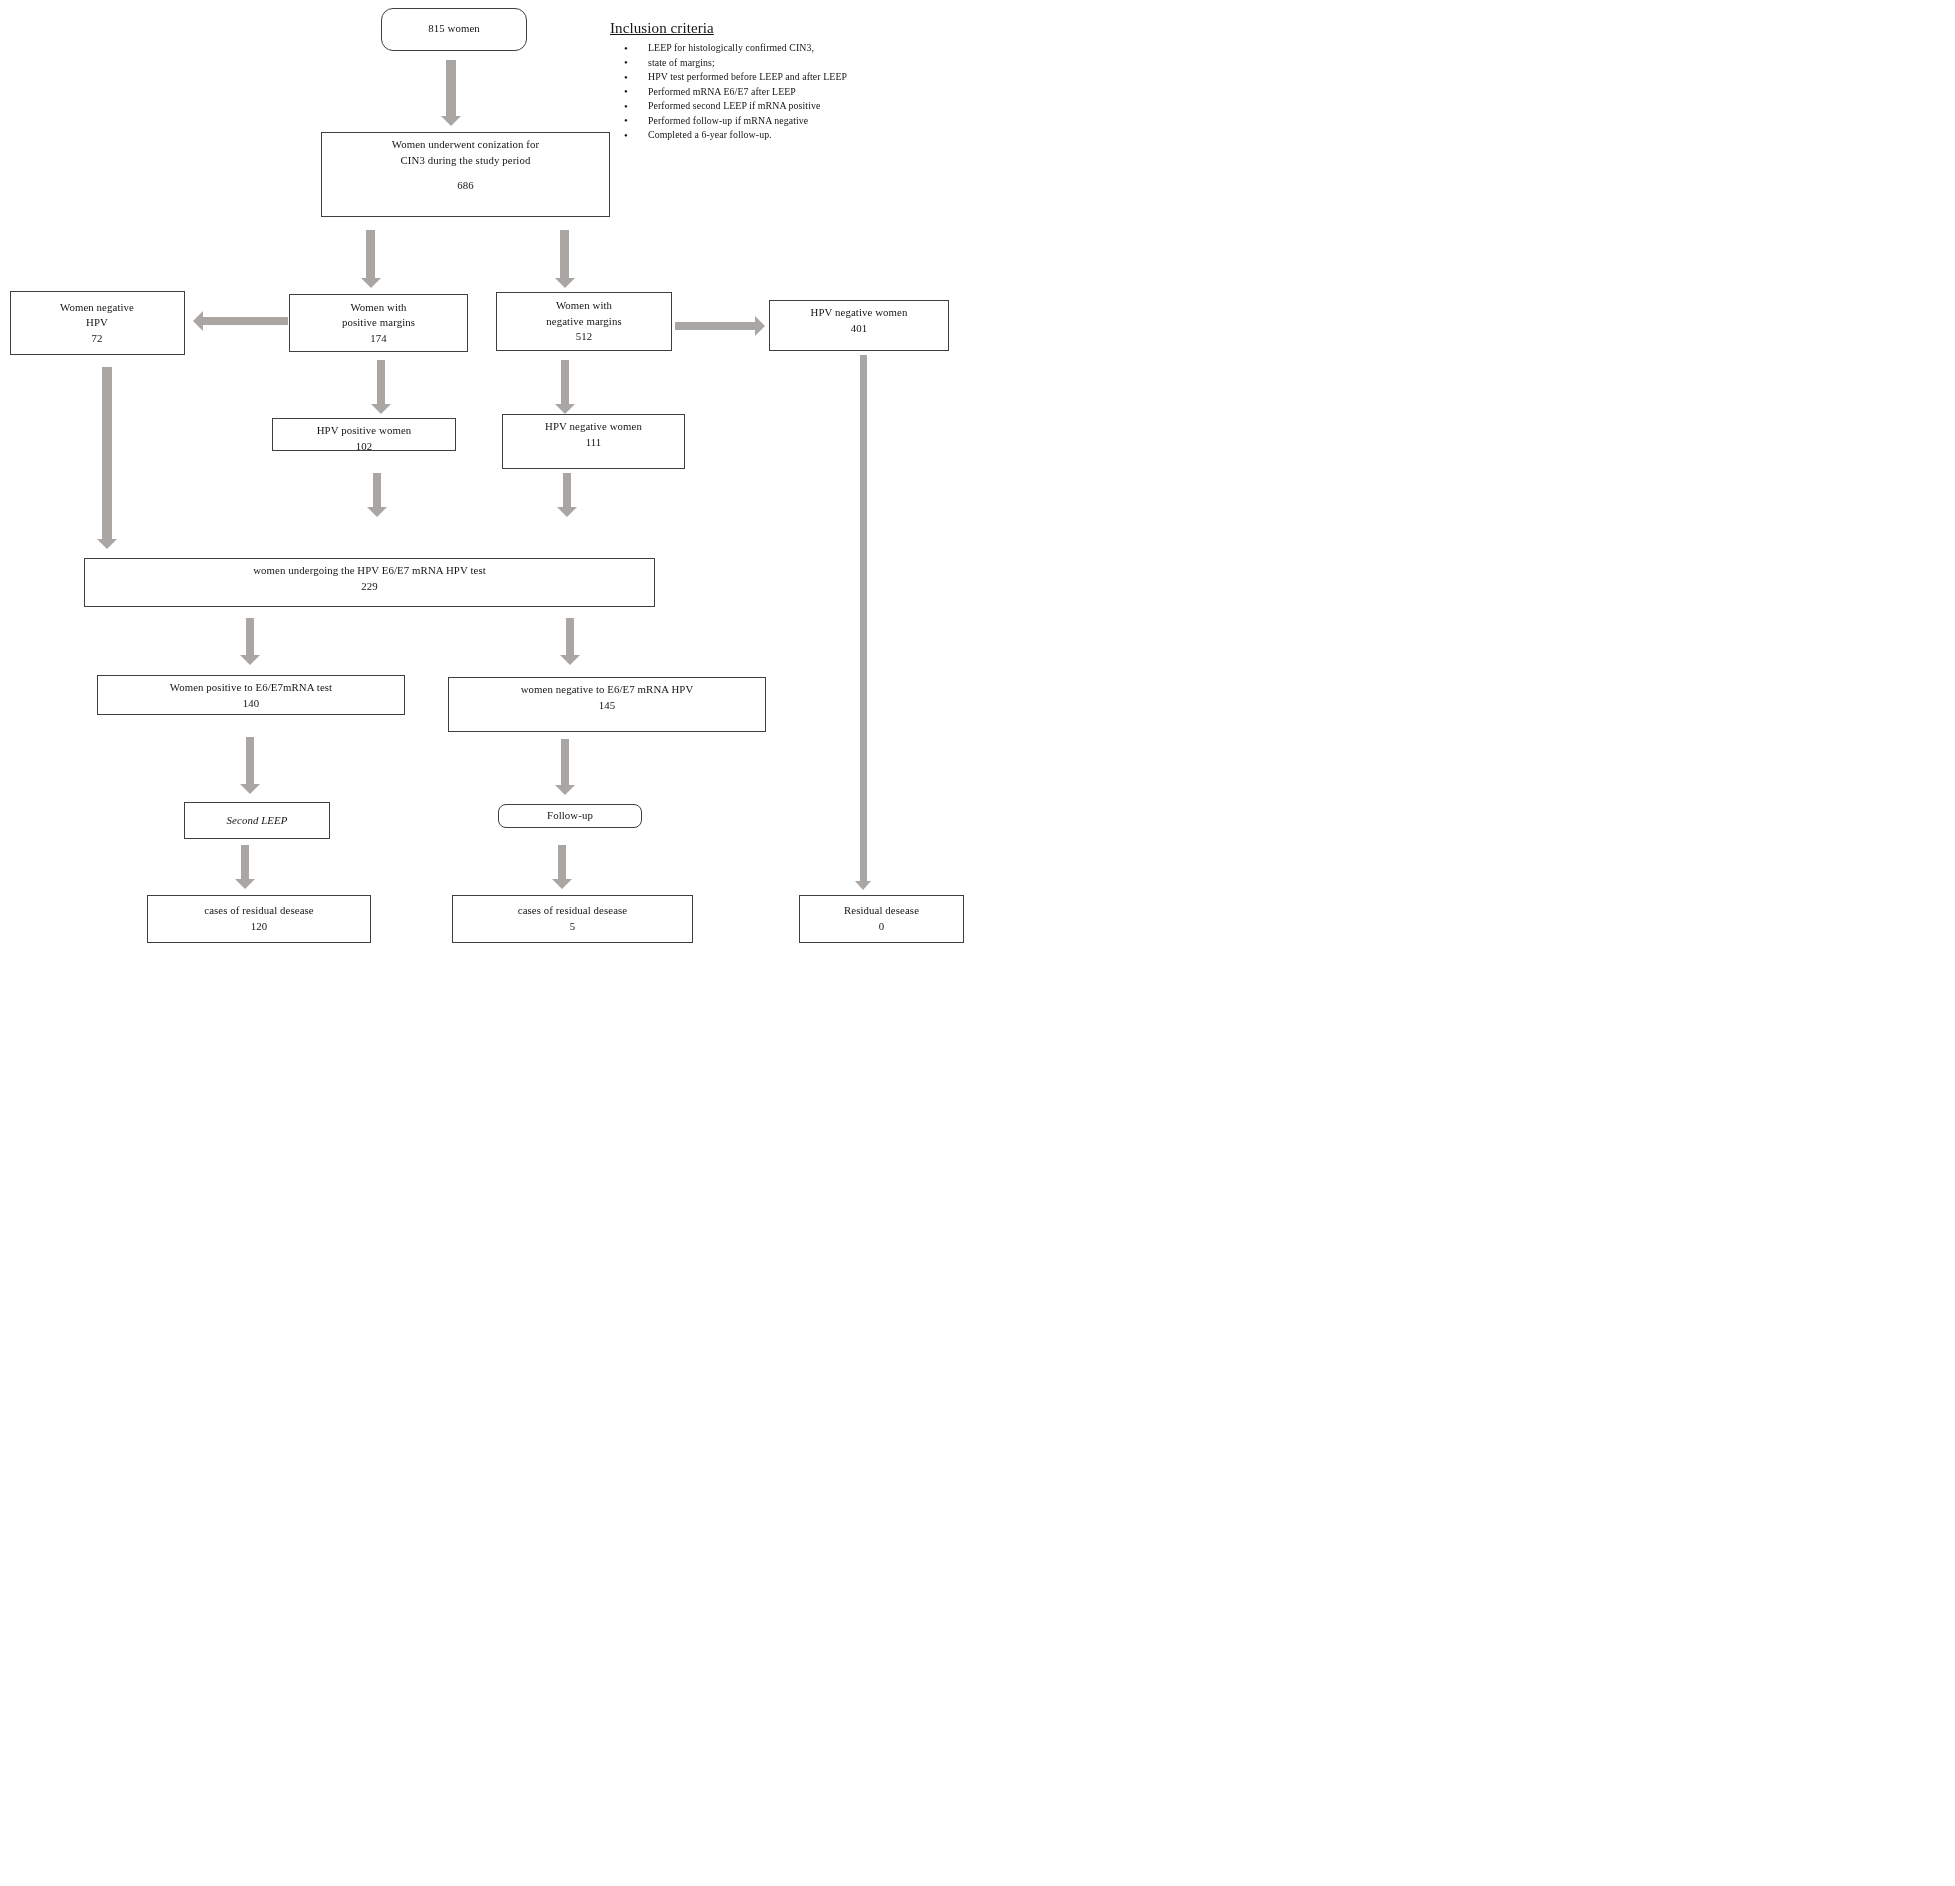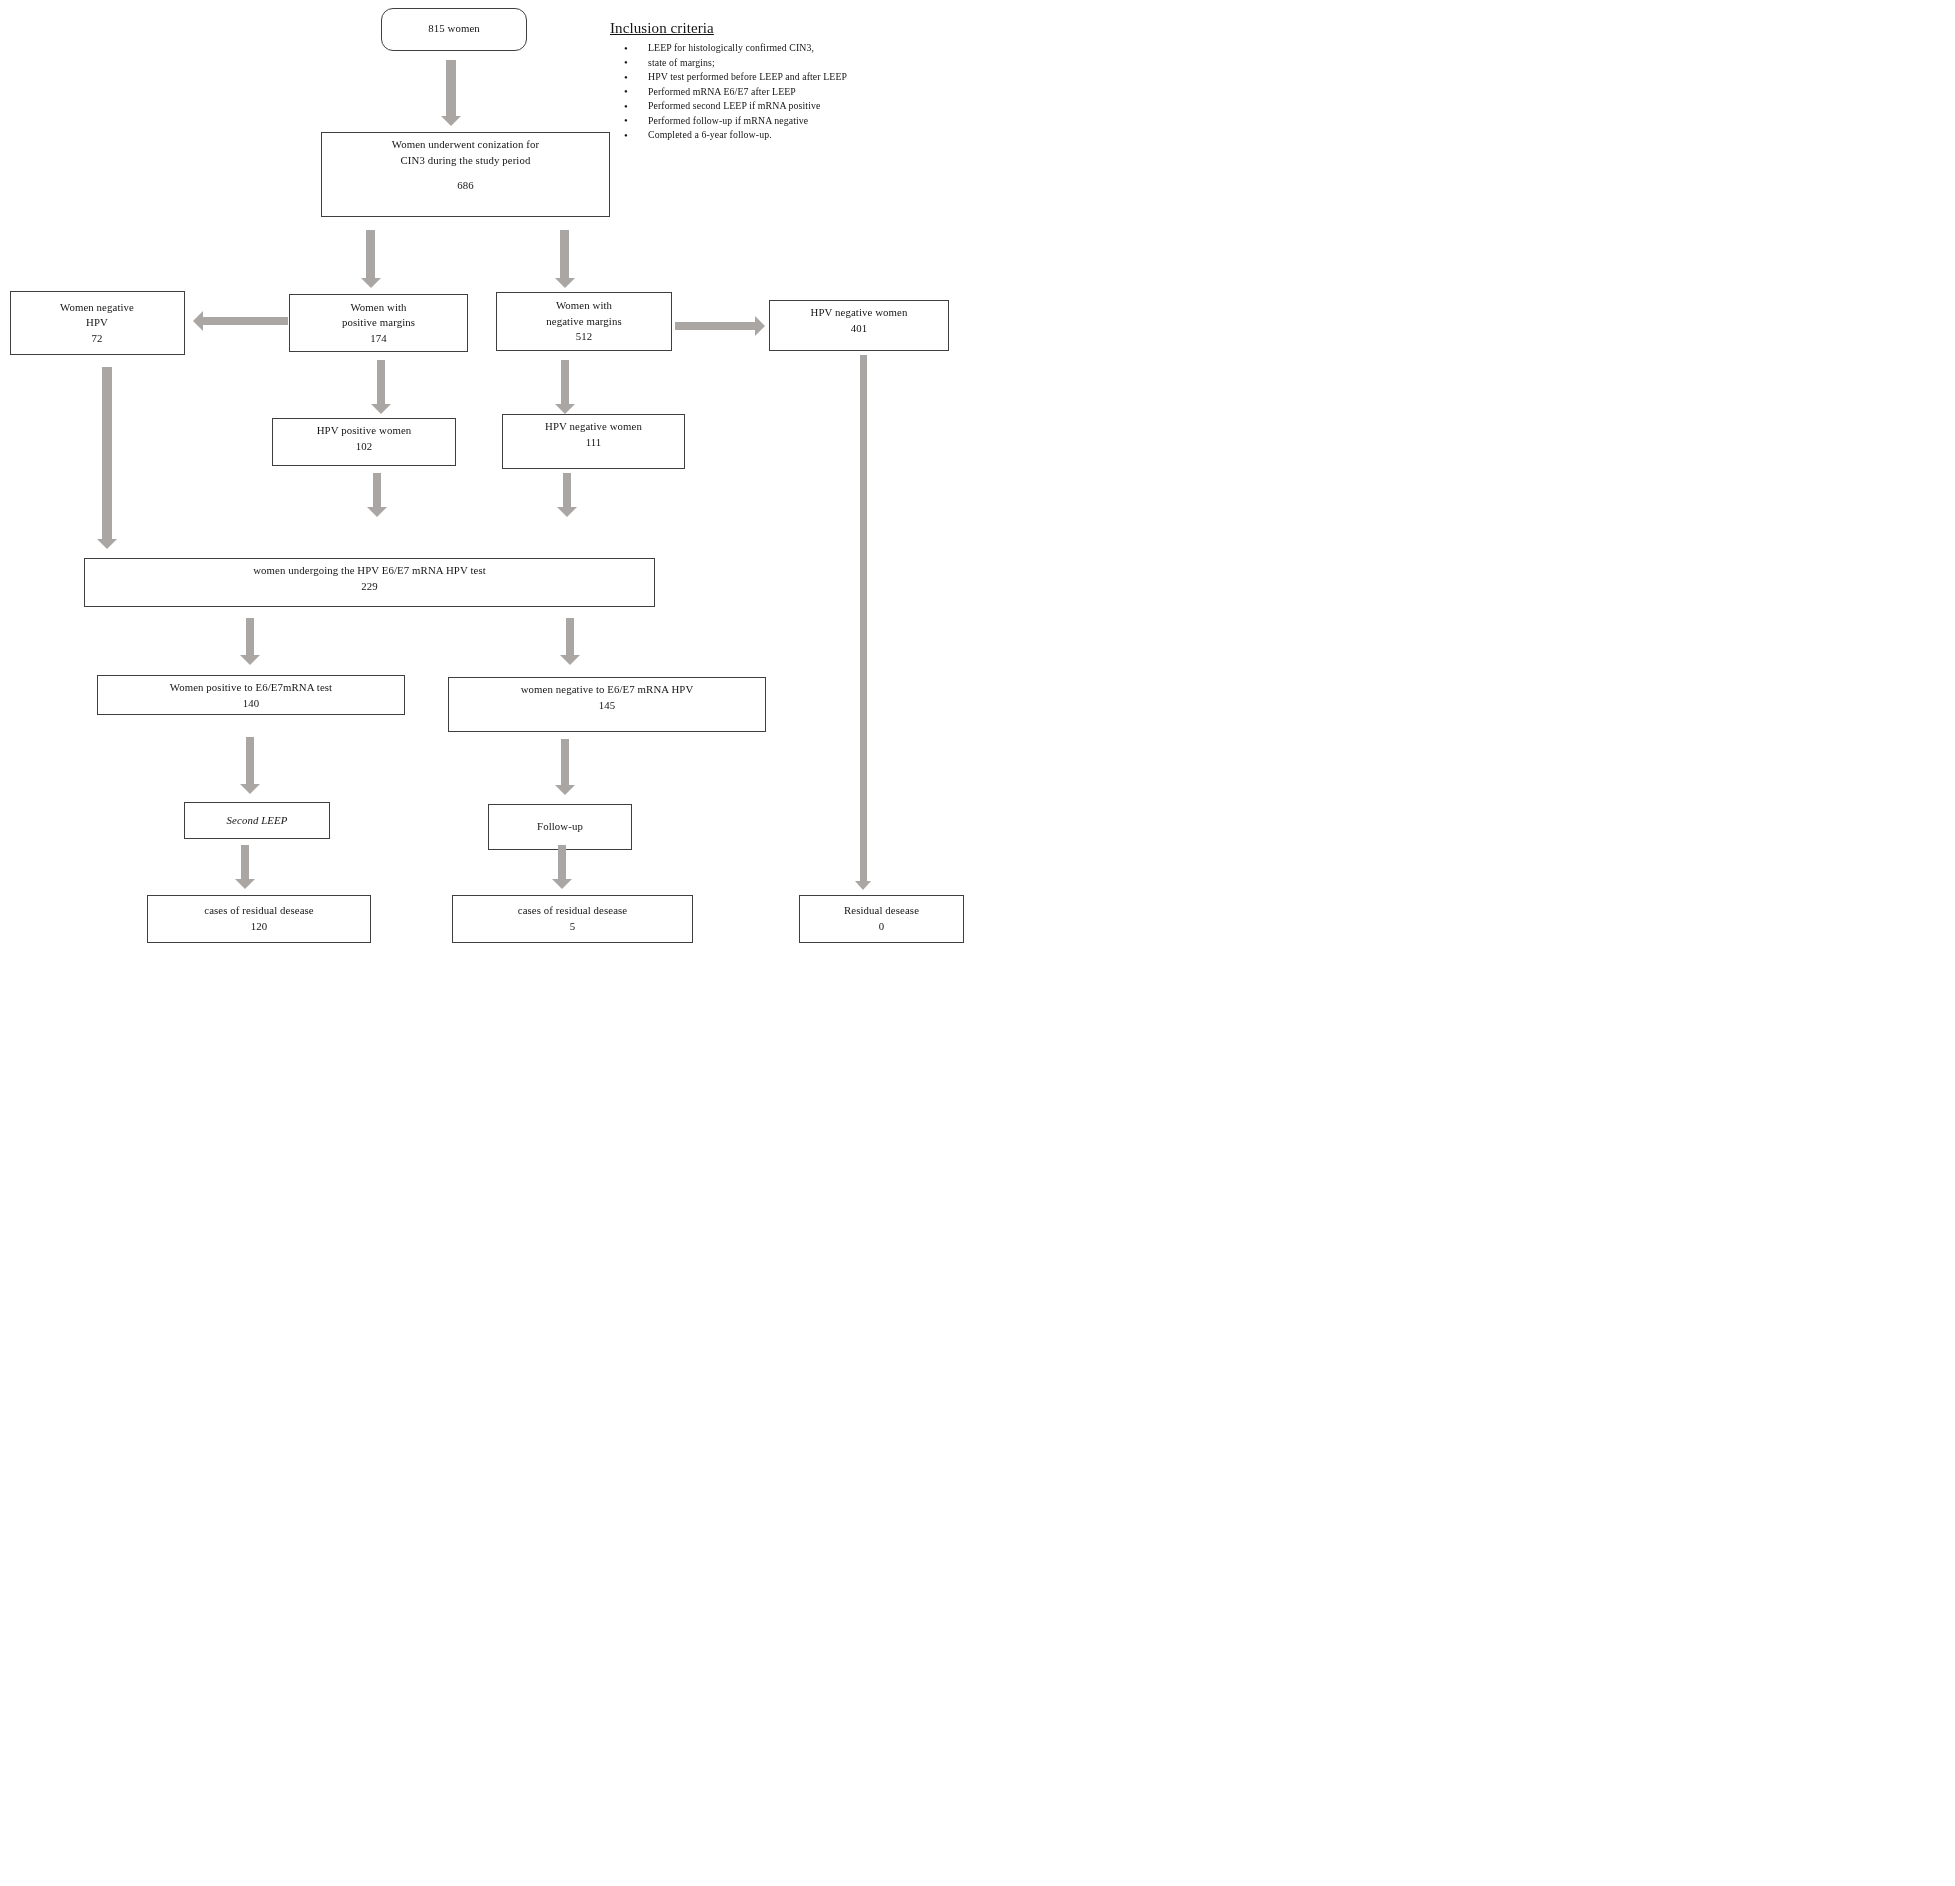--- a/index.html
+++ b/index.html
@@ -109,21 +109,21 @@
       </div>
       <div class="node v-center" style="left: 9.5px; top: 291px; width: 175px; height: 64px; border-color: rgb(63, 63, 63);">
         <div class="line">Women negative</div>
         <div class="line">HPV</div>
         <div class="line">72</div>
       </div>
       <div class="node v-top" style="left: 769px; top: 300px; width: 180px; height: 51px; border-color: rgb(63, 63, 63);">
         <div class="line">HPV negative women</div>
         <div class="line">401</div>
       </div>
-      <div class="node v-top" style="left: 272px; top: 418px; width: 184px; height: 48px; border-color: rgb(63, 63, 63);">
+      <div class="node v-top" style="left: 272px; top: 418px; width: 184px; height: 33px; border-color: rgb(63, 63, 63);">
         <div class="line">HPV positive women</div>
         <div class="line">102</div>
       </div>
       <div class="node v-top" style="left: 502px; top: 414px; width: 183px; height: 55px; border-color: rgb(63, 63, 63);">
         <div class="line">HPV negative women</div>
         <div class="line">111</div>
       </div>
       <div class="node v-top" style="left: 84px; top: 558px; width: 571px; height: 49px; border-color: rgb(63, 63, 63);">
         <div class="line">women undergoing the HPV E6/E7 mRNA HPV test</div>
         <div class="line">229</div>
@@ -132,21 +132,21 @@
         <div class="line">Women positive to E6/E7mRNA test</div>
         <div class="line">140</div>
       </div>
       <div class="node v-top" style="left: 448px; top: 677px; width: 318px; height: 55px; border-color: rgb(63, 63, 63);">
         <div class="line">women negative to E6/E7 mRNA HPV</div>
         <div class="line">145</div>
       </div>
       <div class="node v-center" style="left: 184px; top: 802px; width: 146px; height: 37px; border-color: rgb(63, 63, 63); font-style: italic;">
         <div class="line">Second LEEP</div>
       </div>
-      <div class="node v-center" style="left: 488px; top: 804px; width: 144px; height: 46px; border-color: rgb(63, 63, 63);">
+      <div class="node v-center" style="left: 498px; top: 804px; width: 144px; height: 24px; border-color: rgb(63, 63, 63); border-radius: 8px;">
         <div class="line">Follow-up</div>
       </div>
       <div class="node v-center" style="left: 147px; top: 895px; width: 224px; height: 48px; border-color: rgb(63, 63, 63);">
         <div class="line">cases of residual  desease</div>
         <div class="line">120</div>
       </div>
       <div class="node v-center" style="left: 452px; top: 895px; width: 241px; height: 48px; border-color: rgb(63, 63, 63);">
         <div class="line">cases of residual desease</div>
         <div class="line">5</div>
       </div>

